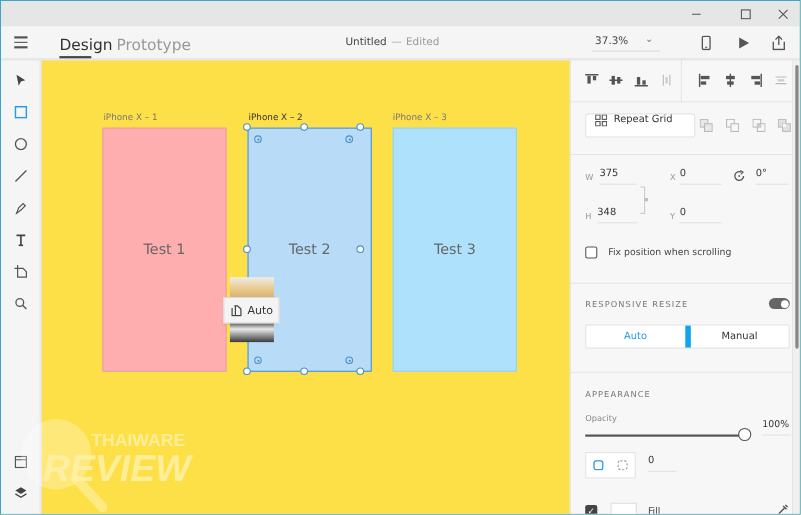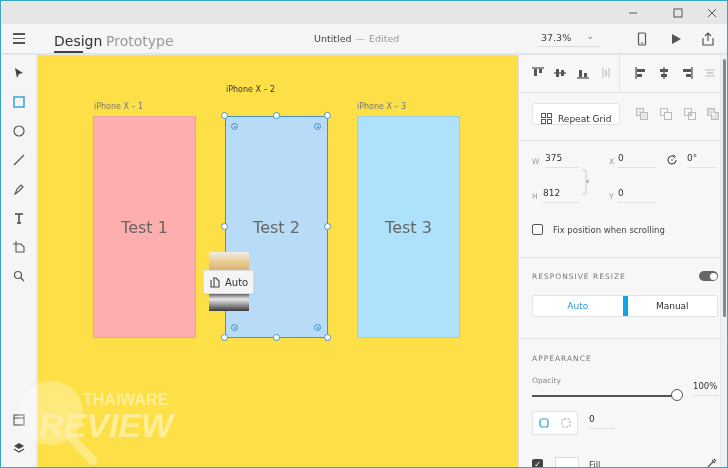--- a/index.html
+++ b/index.html
@@ -62,23 +62,23 @@
   
   .canvas {
     position: absolute; left: 37px; top: 54px; width: 480px; height: 414px;
     background: #fde047;
   }
   .artboard-label {
     position: absolute; font-size: 8px; color: #777;
   }
   .artboard-label.sel { color: #333; }
   .artboard {
-    position: absolute; width: 103px; height: 222px;
+    position: absolute; width: 113px; height: 222px;
     display: flex; align-items: center; justify-content: center;
-    font-size: 16px; color: #666;
+    font-size: 13px; color: #666;
   }
   .handle {
     position: absolute; width: 7px; height: 7px; border-radius: 50%;
     background: #fff; border: 1px solid #4a90c9;
   }
   .pin {
     position: absolute; width: 7px; height: 7px; border-radius: 50%;
     border: 1px solid #4a90c9; background: transparent;
   }
   .pin::after {
@@ -112,23 +112,23 @@
   .scroll-thumb {
     position: absolute; left: 722px; top: 58px; width: 3px; height: 258px; background: #888; border-radius: 2px;
   }
   .align-row {
     position: absolute; left: 0; top: 0; width: 202px; height: 38px;
     border-bottom: 1px solid #e5e5e5;
   }
   .align-divider { position: absolute; left: 100px; top: 0; width: 1px; height: 38px; background: #e5e5e5; }
   .a-icon { position: absolute; top: 11px; width: 14px; height: 14px; }
   .repeat-btn {
-    position: absolute; left: 13px; top: 48px; width: 88px; height: 22px;
+    position: absolute; left: 13px; top: 48px; width: 100px; height: 22px;
     background: #fff; border: 1px solid #e3e3e3; border-radius: 3px;
-    display: flex; align-items: flex-end; gap: 6px; padding-left: 8px;
+    display: flex; align-items: flex-start; gap: 6px; padding-left: 8px;
     font-size: 9px; color: #333;
   }
   .bool-icon { position: absolute; top: 53px; width: 12px; height: 12px; }
   .sec-divider { position: absolute; left: 0; width: 202px; height: 1px; background: #e5e5e5; }
   .field-label { position: absolute; font-size: 7.5px; color: #999; }
   .field-val {
     position: absolute; font-size: 9px; color: #333;
     border-bottom: 1px solid #e2e2e2; height: 15px;
   }
   .checkbox {
@@ -283,21 +283,21 @@
         </svg>
     </div>
   </div>
 
   <div class="canvas">
     <div class="artboard-label" style="left:56px; top:47px;">iPhone X – 1</div>
     <div class="artboard" style="left:55px; top:61px; background:#ffaeb0; border:1px solid #e9a1a3;">
       <span>Test 1</span>
     </div>
 
-    <div class="artboard-label sel" style="left:188px; top:30px;">iPhone X – 2</div>
+    <div class="artboard-label sel" style="left:188px; top:47px;">iPhone X – 2</div>
     <div class="artboard" style="left:187px; top:61px; background:#b8dcf7; border:1.3px solid #4a90c9;">
       <span>Test 2</span>
     </div>
 
     <div class="handle" style="left:183px; top:57px;"></div>
     <div class="handle" style="left:235px; top:57px;"></div>
     <div class="handle" style="left:286px; top:57px;"></div>
     <div class="handle" style="left:183px; top:168px;"></div>
     <div class="handle" style="left:286px; top:168px;"></div>
     <div class="handle" style="left:183px; top:279px;"></div>
@@ -424,21 +424,21 @@
           <rect x="4.5" y="4.5" width="7" height="7" fill="#e0e0e0" stroke="#bbb"></rect>
           <rect x="4.5" y="4.5" width="3" height="3" fill="#f7f7f7"></rect>
         </svg>
     </div>
 
     <div class="sec-divider" style="top:85px;"></div>
 
     <span class="field-label" style="left:13px; top:102px;">W</span>
     <div class="field-val" style="left:26px; top:98px; width:34px;"><span>375</span></div>
     <span class="field-label" style="left:13px; top:137px;">H</span>
-    <div class="field-val" style="left:24px; top:133px; width:36px;"><span>812</span></div>
+    <div class="field-val" style="left:24px; top:133px; width:36px;"><span>348</span></div>
     <svg style="position:absolute; left:62px; top:114px;" width="10" height="26">
         <path d="M1 1 H5 V25 H1" fill="none" stroke="#ccc"></path>
         <rect x="5" y="11" width="3" height="3" fill="#bbb"></rect>
       </svg>
 
     <span class="field-label" style="left:90px; top:102px;">X</span>
     <div class="field-val" style="left:99px; top:98px; width:38px;"><span>0</span></div>
     <span class="field-label" style="left:90px; top:137px;">Y</span>
     <div class="field-val" style="left:99px; top:133px; width:38px;"><span>0</span></div>
 

